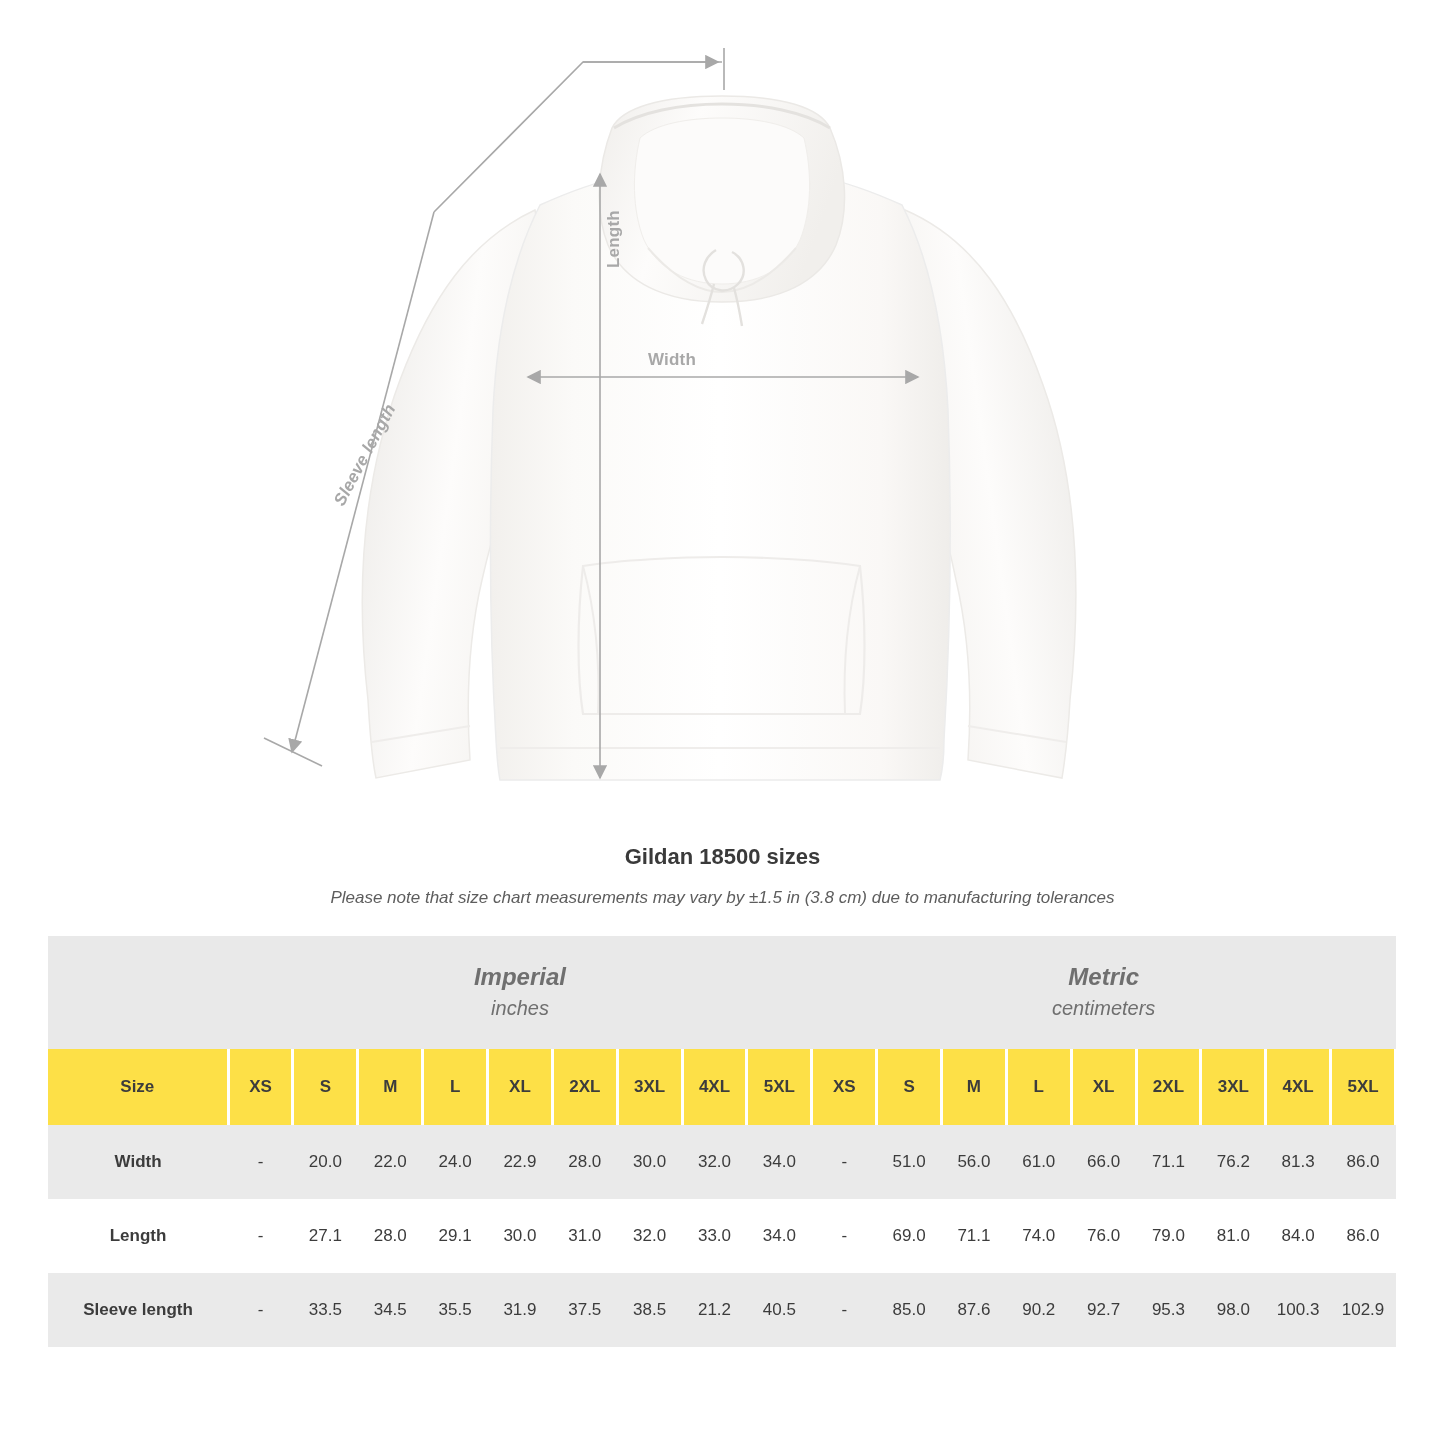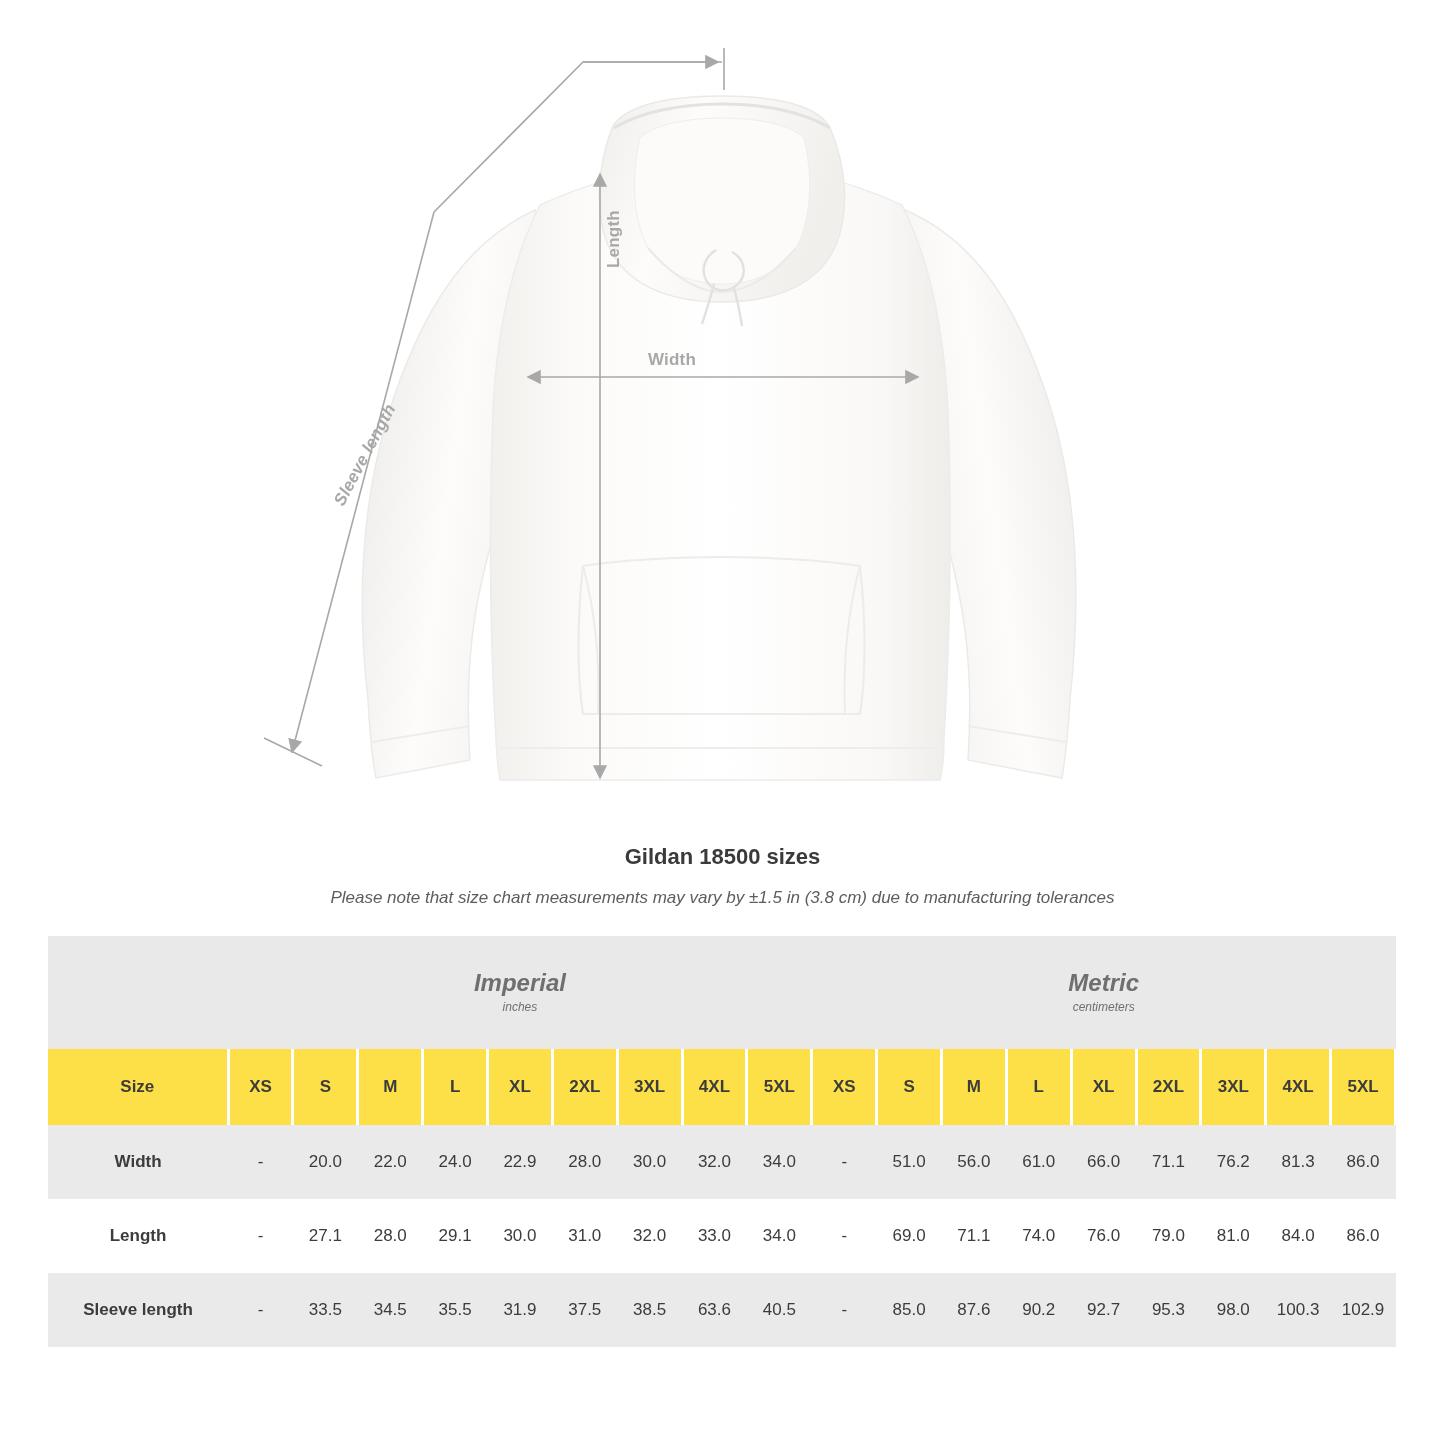--- a/index.html
+++ b/index.html
@@ -101,21 +101,21 @@
     padding: 0;
   }
   .unit-name {
     font-size: 24px;
     font-style: italic;
     font-weight: bold;
     color: #6f6f6f;
     line-height: 1.25;
   }
   .unit-sub {
-    font-size: 12px;
+    font-size: 20px;
     font-style: italic;
     color: #6f6f6f;
     line-height: 1.6;
   }
   .row-head {
     height: 76px;
   }
   .row-head td {
     background: #fde047;
     font-weight: bold;
@@ -355,21 +355,21 @@
 
         <tr class="data-row shaded">
           <td class="rowlabel">Sleeve length</td>
           <td class="gridcell">-</td>
           <td class="gridcell">33.5</td>
           <td class="gridcell">34.5</td>
           <td class="gridcell">35.5</td>
           <td class="gridcell">31.9</td>
           <td class="gridcell">37.5</td>
           <td class="gridcell">38.5</td>
-          <td class="gridcell">63.6</td>
+          <td class="gridcell">21.2</td>
           <td class="gridcell">40.5</td>
           <td class="gridcell">-</td>
           <td class="gridcell">85.0</td>
           <td class="gridcell">87.6</td>
           <td class="gridcell">90.2</td>
           <td class="gridcell">92.7</td>
           <td class="gridcell">95.3</td>
           <td class="gridcell">98.0</td>
           <td class="gridcell">100.3</td>
           <td class="gridcell">102.9</td>

